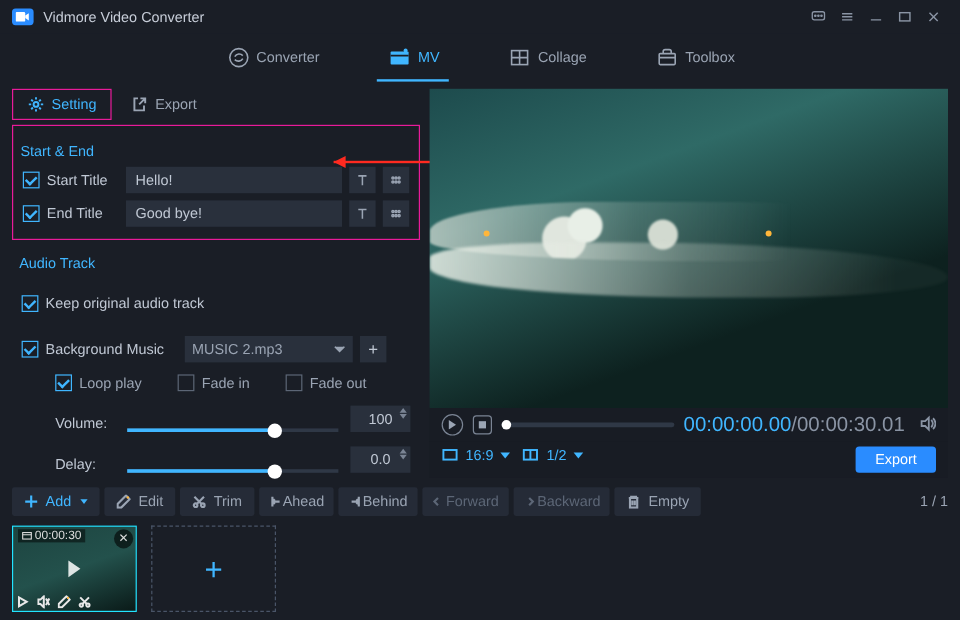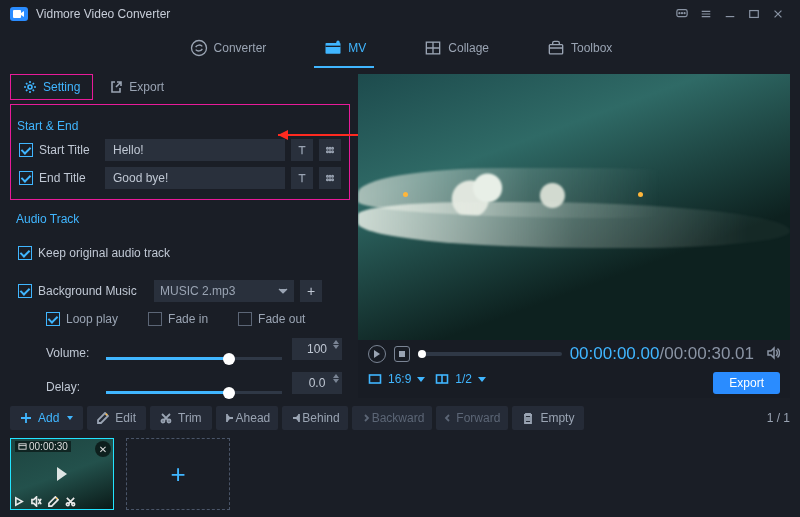--- a/index.html
+++ b/index.html
@@ -388,29 +388,29 @@
       <span>Ahead</span>
     </div>
   <div class="tbtn short">
       <svg viewBox="0 0 12 12">
         <path d="M3 6h6M9 6l-2-2M9 6l-2 2M9 2v8"></path>
       </svg>
       <span>Behind</span>
     </div>
   <div class="tbtn short disabled">
       <svg viewBox="0 0 12 12">
+        <path d="M5 3 2 6l3 3"></path>
+      </svg>
+      <span>Forward</span>
+    </div>
+  <div class="tbtn short disabled">
+      <svg viewBox="0 0 12 12">
         <path d="M5 3 8 6l-3 3"></path>
       </svg>
       <span>Backward</span>
-    </div>
-  <div class="tbtn short disabled">
-      <svg viewBox="0 0 12 12">
-        <path d="M5 3 2 6l3 3"></path>
-      </svg>
-      <span>Forward</span>
     </div>
   <div class="tbtn">
       <svg viewBox="0 0 12 12">
         <path d="M2 3h8M4 3V2h4v1M3 3v8h6V3M5 5v4M7 5v4"></path>
       </svg>
       <span>Empty</span>
     </div>
   <div class="pager">1 / 1</div>
 </div>
 

